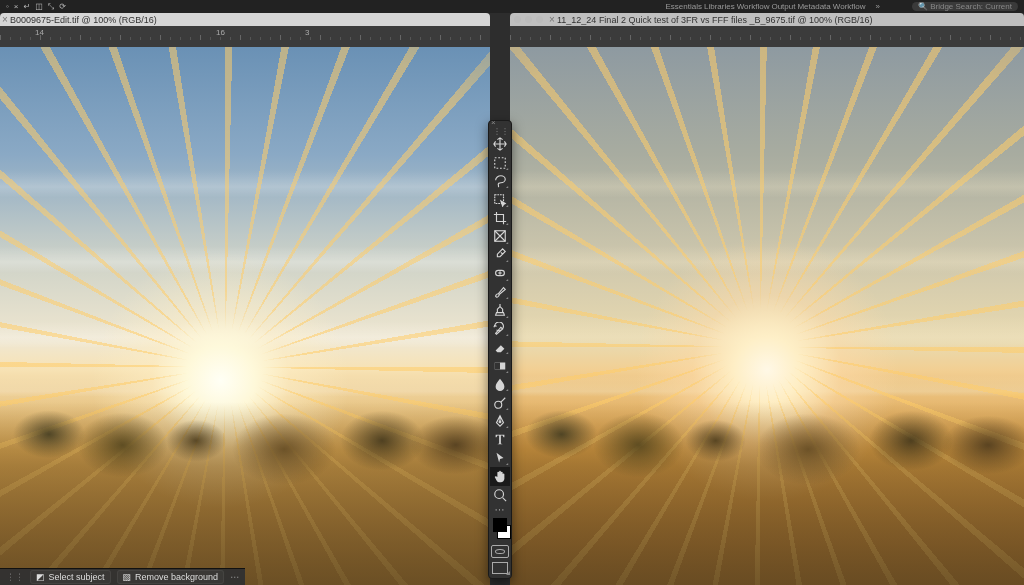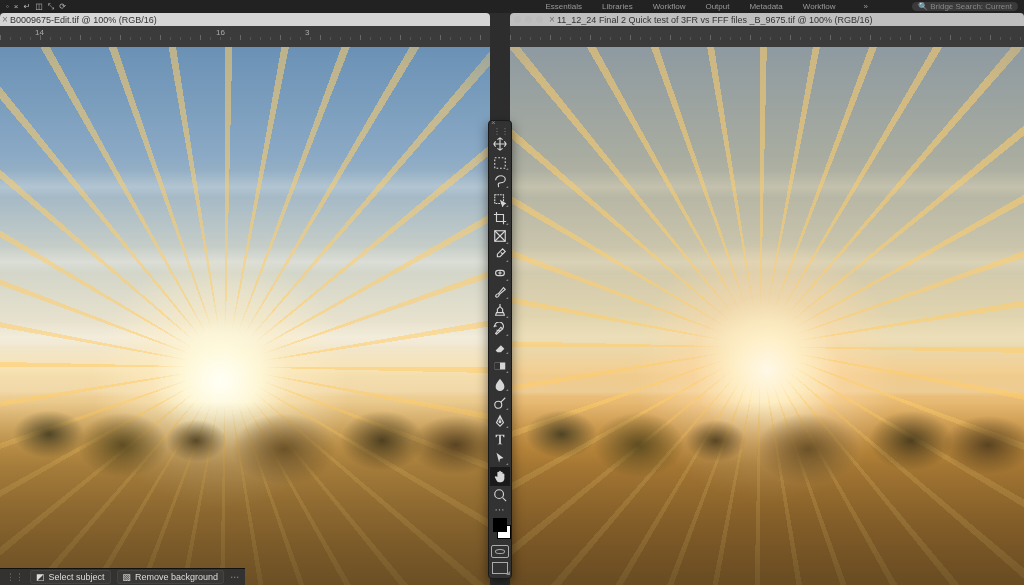--- a/index.html
+++ b/index.html
@@ -29,27 +29,27 @@
   .topbar .left-menu {
     display: flex;
     gap: 5px;
   }
   .topbar .left-menu span {
     color: #bbb;
   }
   .topbar .workspaces {
     margin-left: auto;
     display: flex;
-    gap: 20px;
+    gap: 2px;
   }
   .topbar .chev {
     margin-left: 8px;
   }
   .topbar .search {
-    margin-left: 26px;
+    margin-left: 14px;
   }
   .topbar .search-box {
     background: #3a3a3a;
     border-radius: 6px;
     padding: 0 6px;
     color: #888;
     font-size: 8px;
     line-height: 11px;
   }
 

